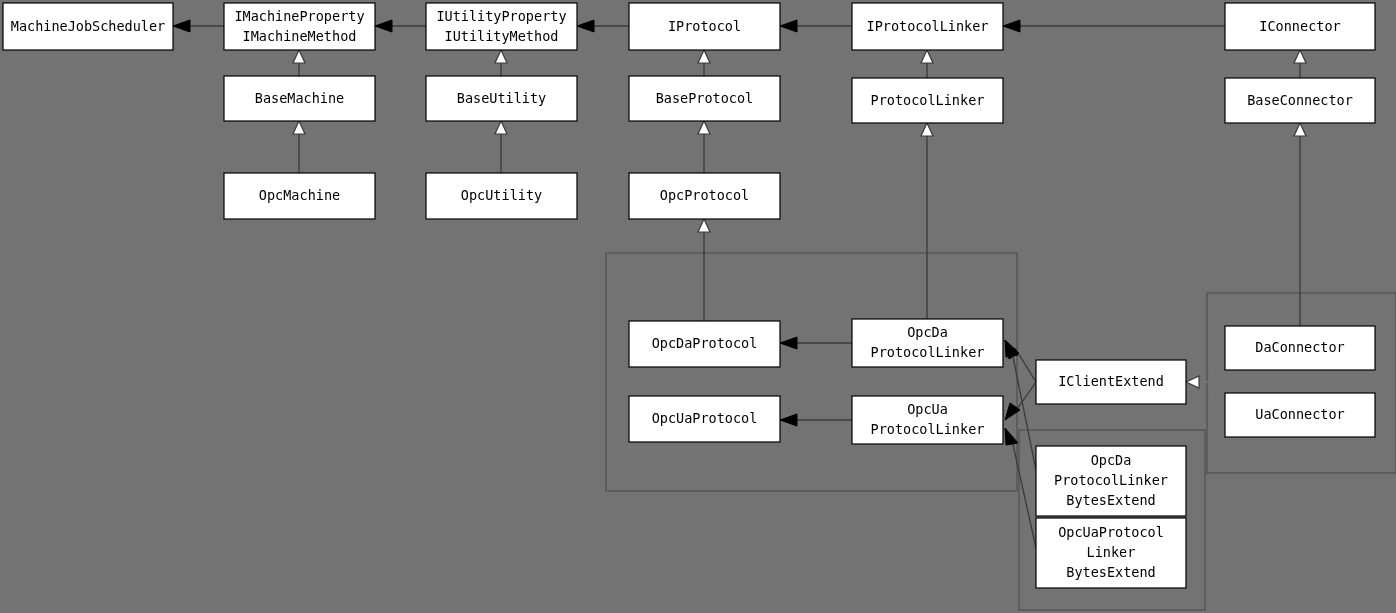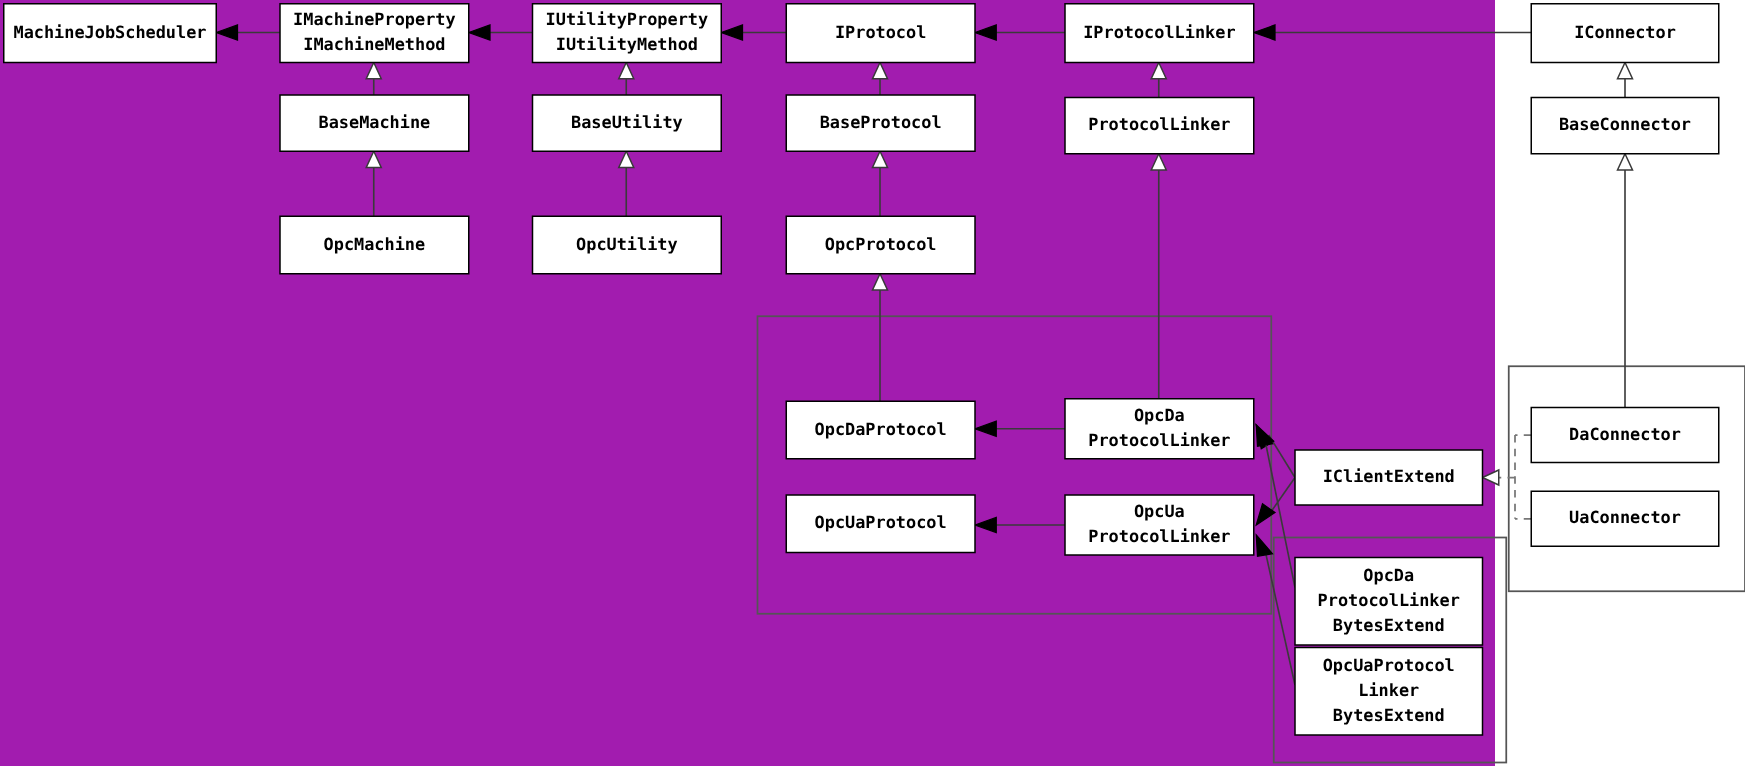--- a/index.html
+++ b/index.html
@@ -2,25 +2,24 @@
 <html><head>
 <meta charset="utf-8">
 <style>
   html, body {
     margin: 0;
     padding: 0;
     background: #ffffff;
   }
   #diagram-root {
     position: relative;
-    width: 1196px;
+    width: 1396px;
     height: 613px;
-    background: #a21caf;
+    background: #737373;
     font-family: "DejaVu Sans Mono", "Liberation Mono", monospace;
-    font-weight: bold;
   }
   svg#uml-canvas {
     position: absolute;
     left: 0;
     top: 0;
     width: 1396px;
     height: 613px;
     display: block;
   }
   .cls-box {

